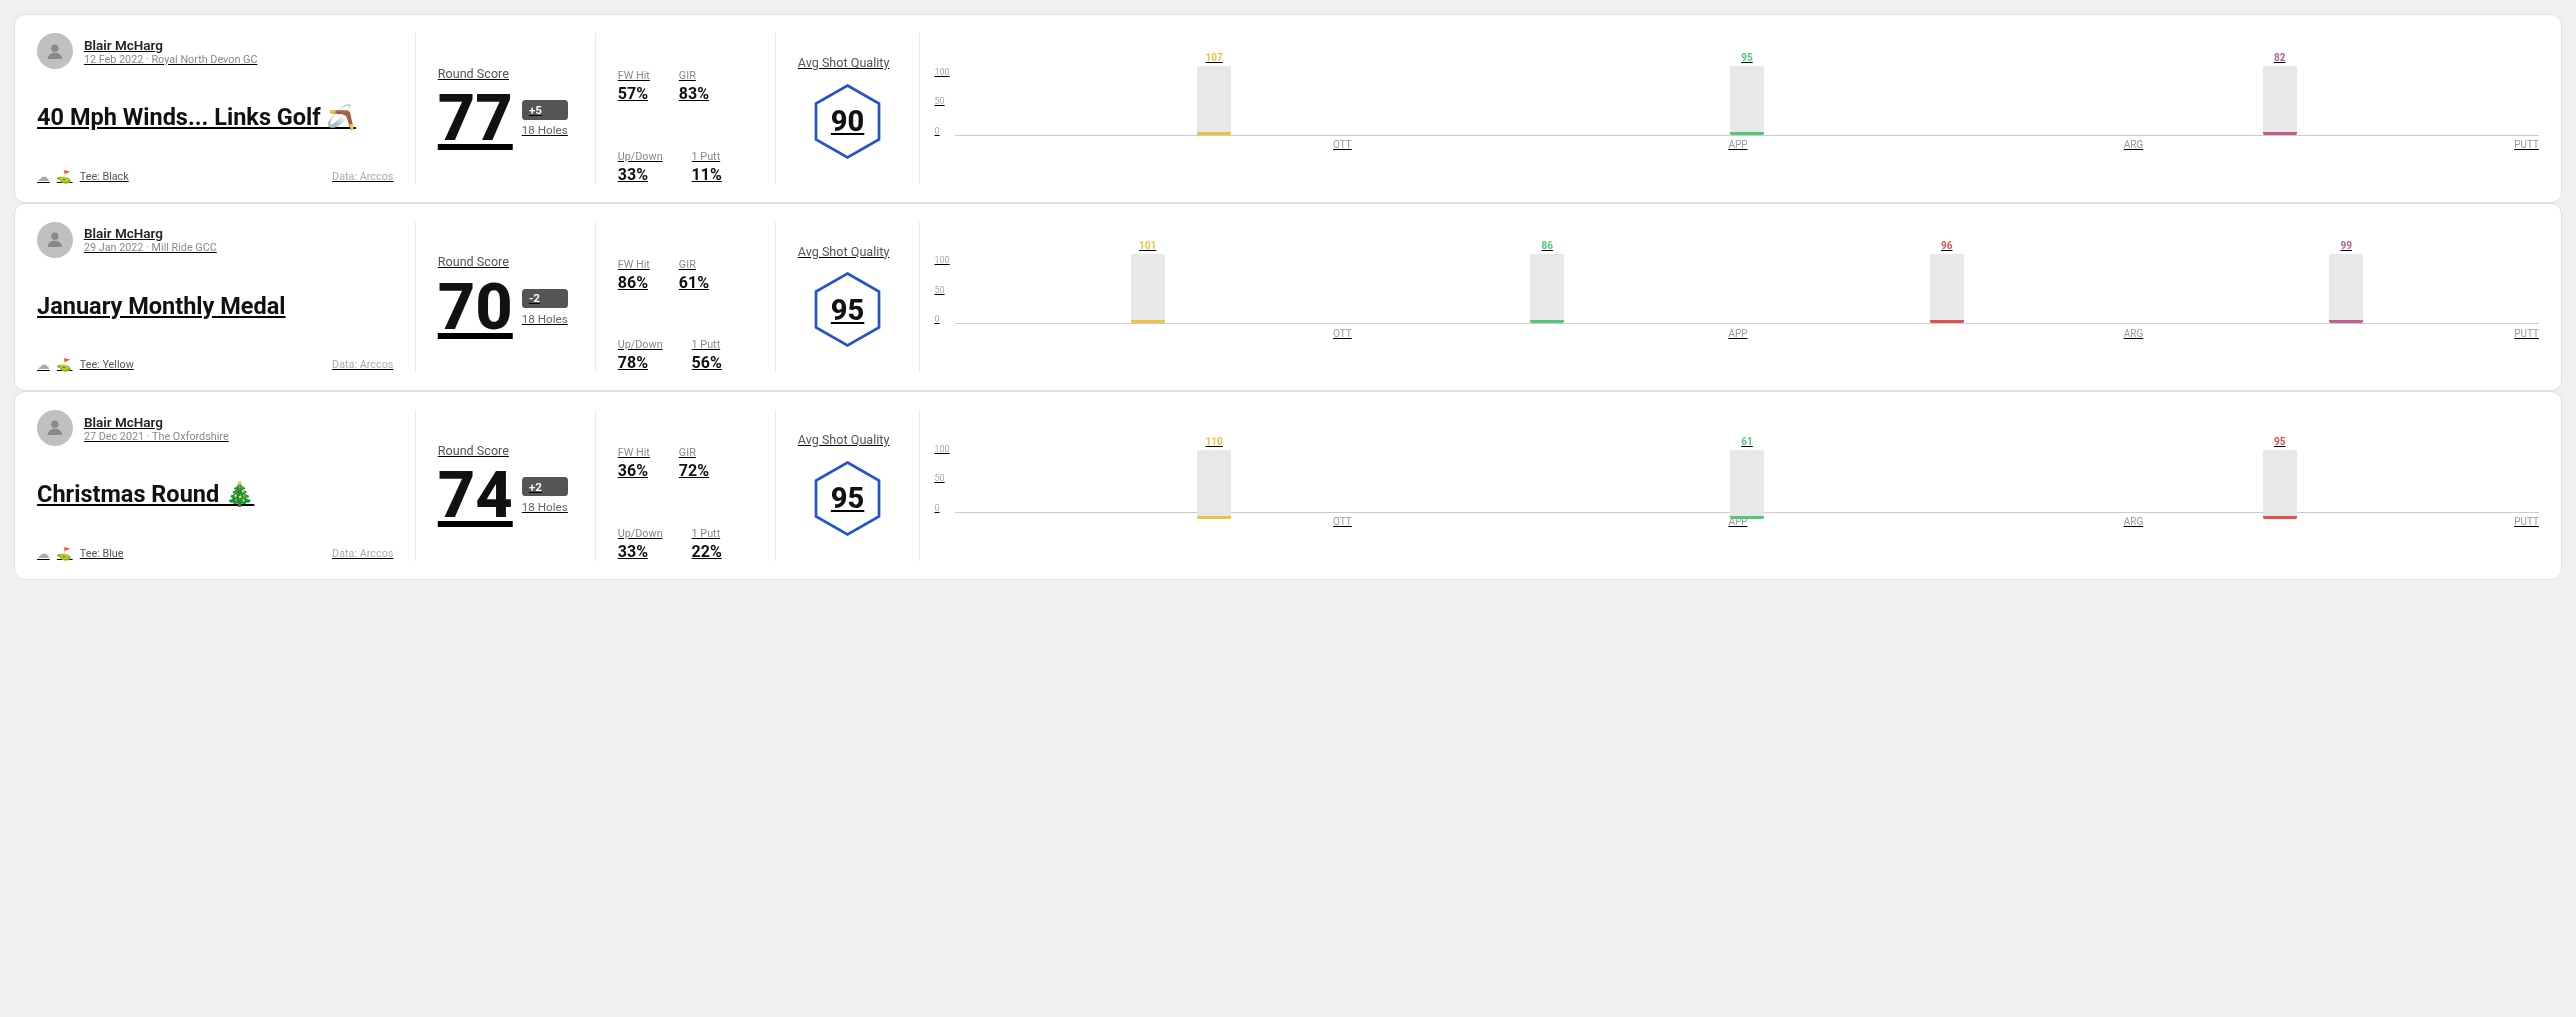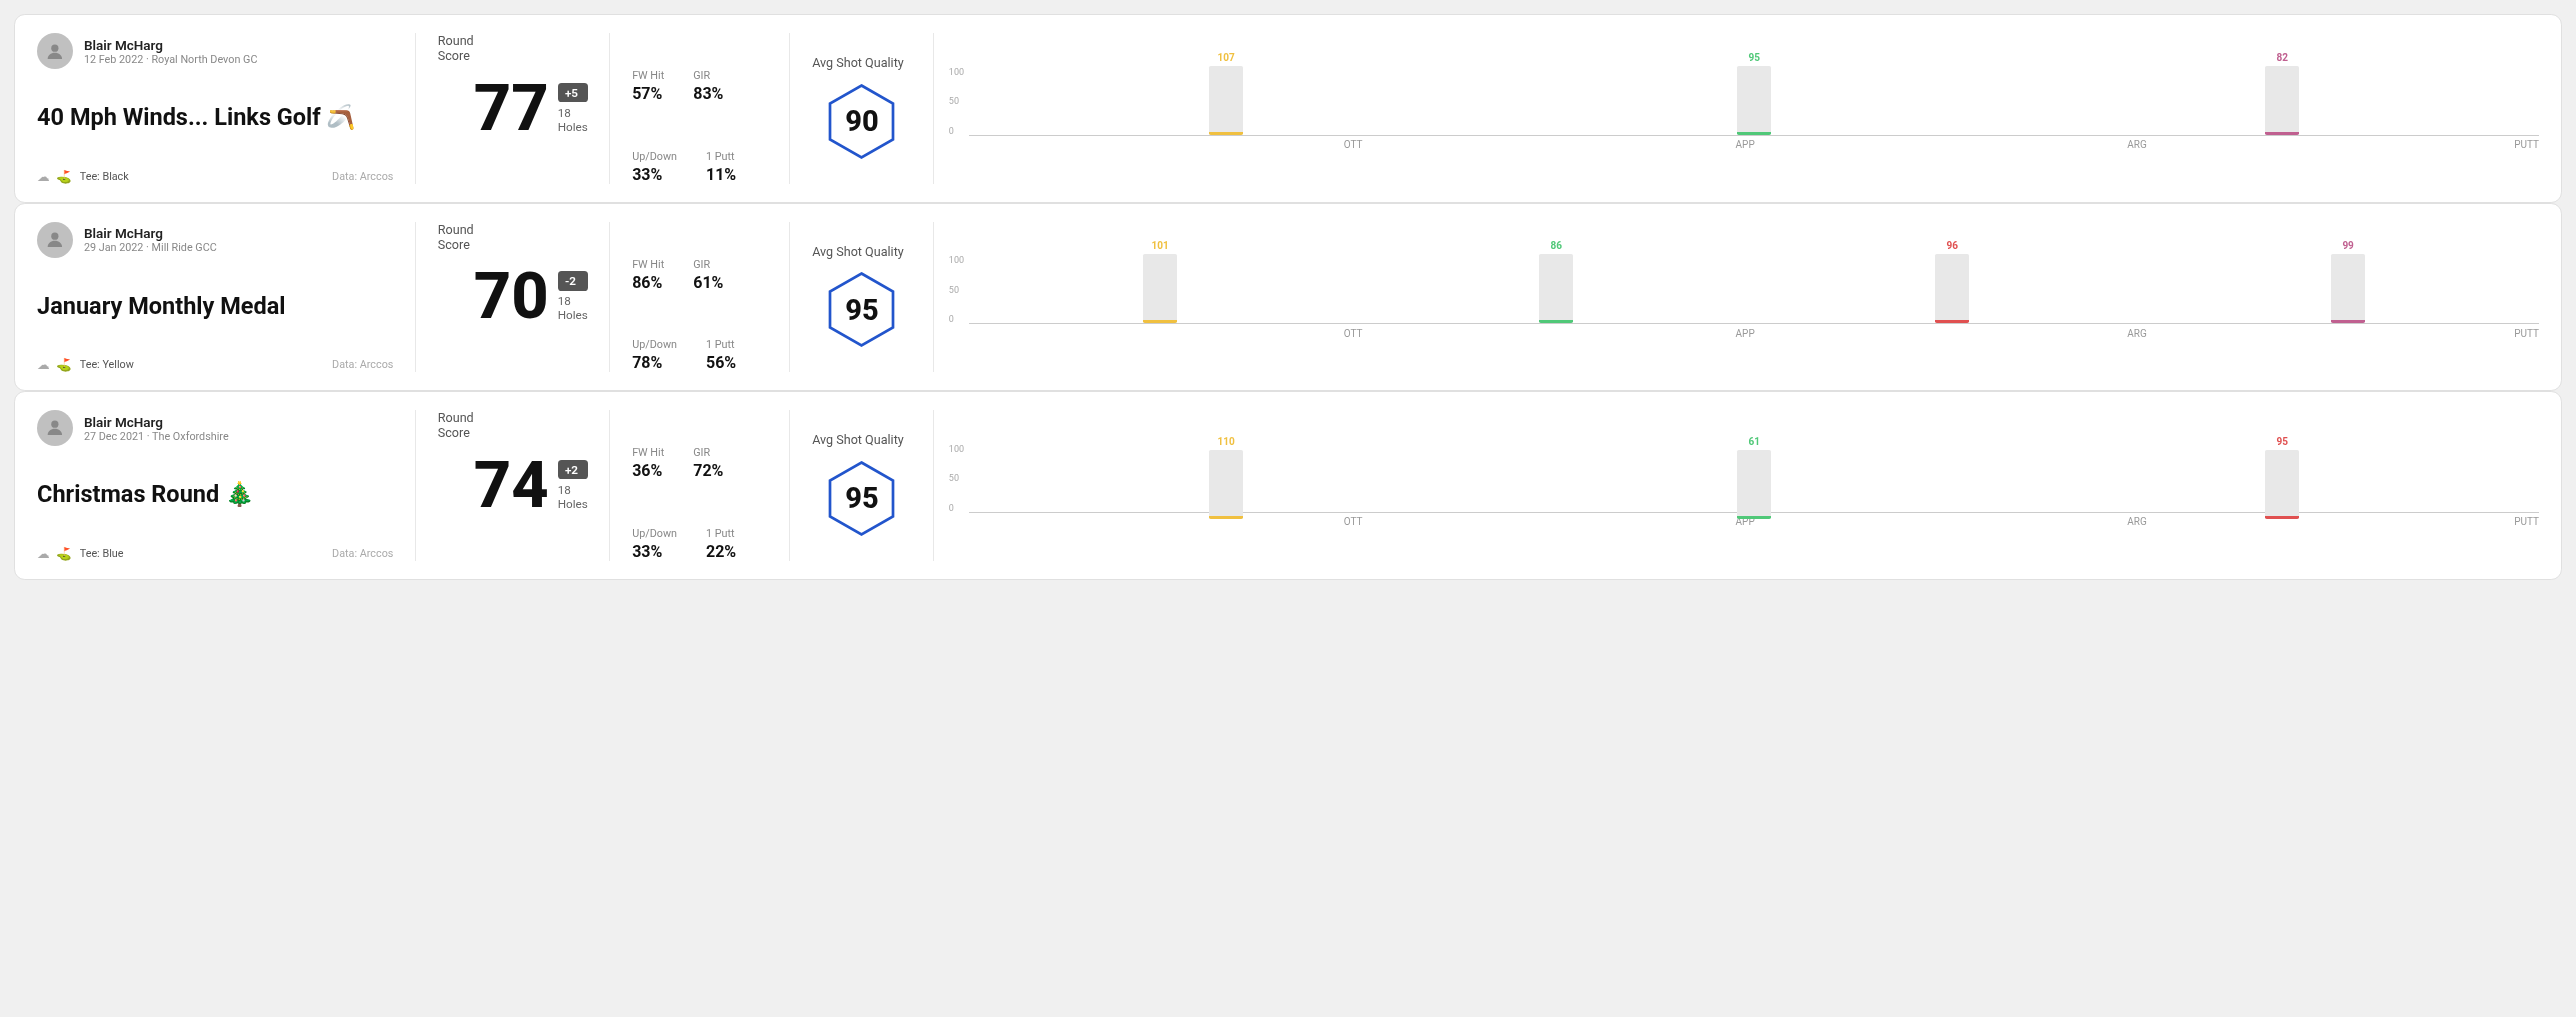--- a/index.html
+++ b/index.html
@@ -13,20 +13,21 @@
     }
 
     .card {
       background: #fff;
       border-radius: 10.8px;
       border: 0.9px solid #e0e0e0;
       padding: 18px 21.7px;
       display: flex;
       align-items: stretch;
       gap: 0;
+      text-decoration: underline;
     }
 
     
     .card-left {
       flex: 0 0 379px;
       display: flex;
       flex-direction: column;
       justify-content: space-between;
       padding-right: 21.7px;
       border-right: 0.9px solid #e8e8e8;
@@ -100,21 +101,21 @@
       font-size: 10.8px;
       color: #aaa;
     }
 
     
     .card-score {
       flex: 0 0 180px;
       padding: 0 21.7px;
       border-right: 0.9px solid #e8e8e8;
       display: flex;
-      flex-direction: row;
+      flex-direction: column;
       justify-content: center;
     }
 
     .score-label {
       font-size: 12.6px;
       color: #555;
       margin-bottom: 5.4px;
     }
 
     .score-main {

